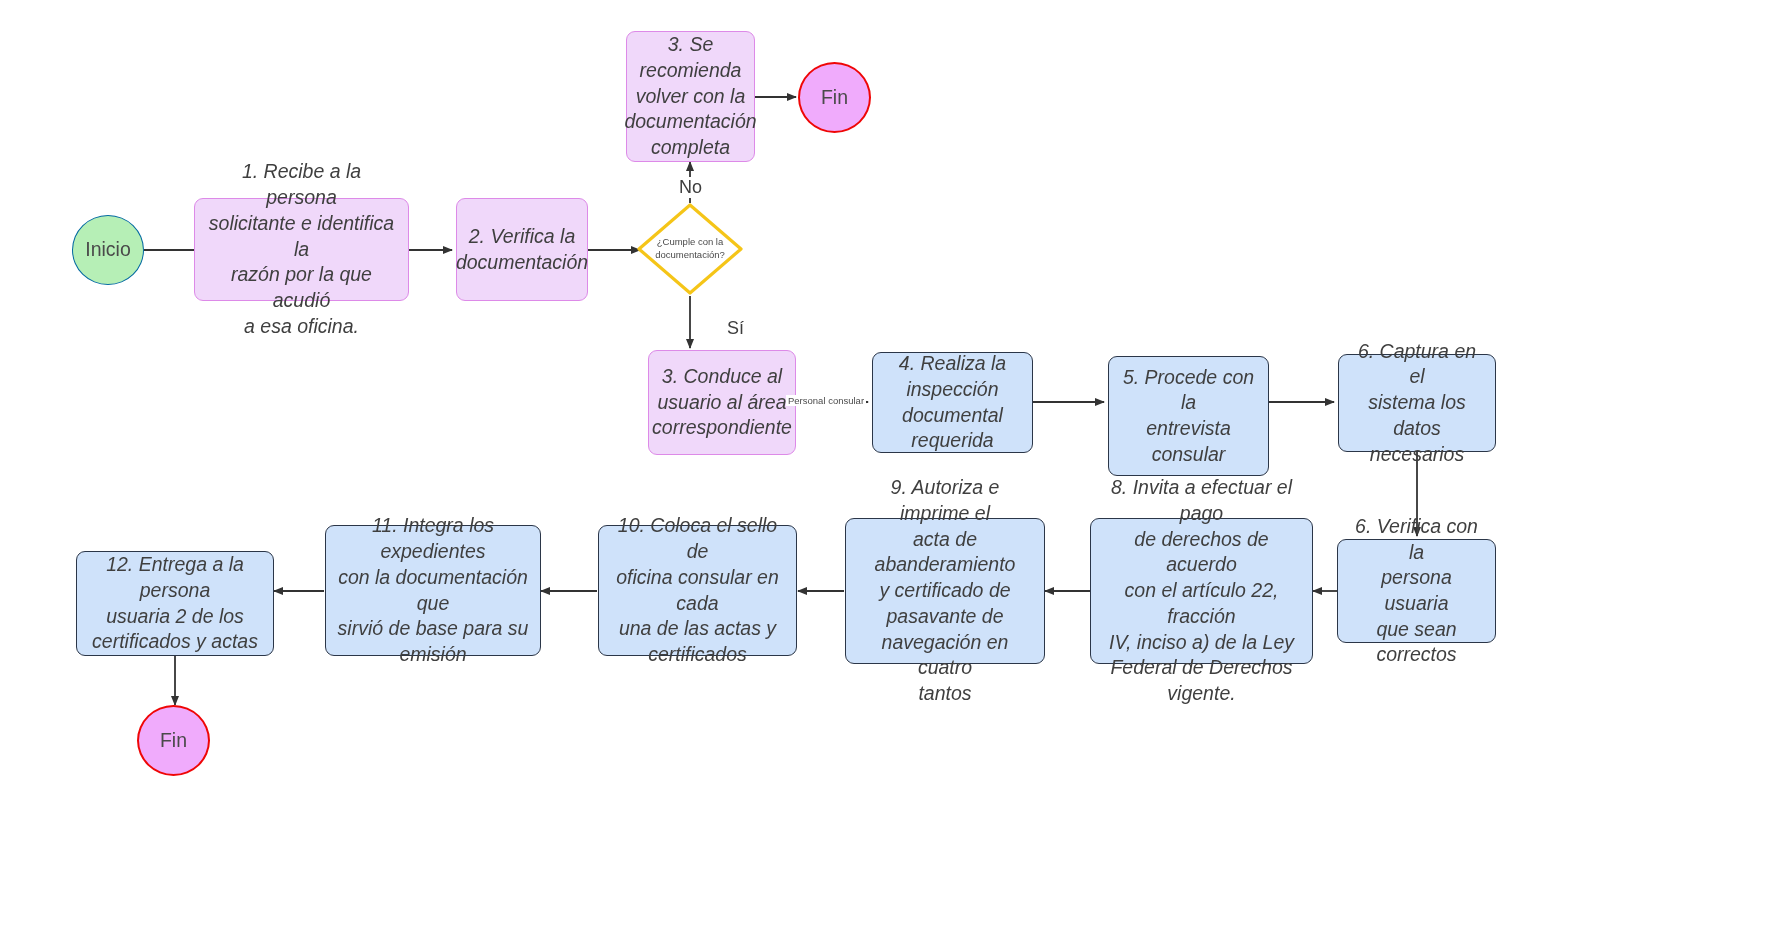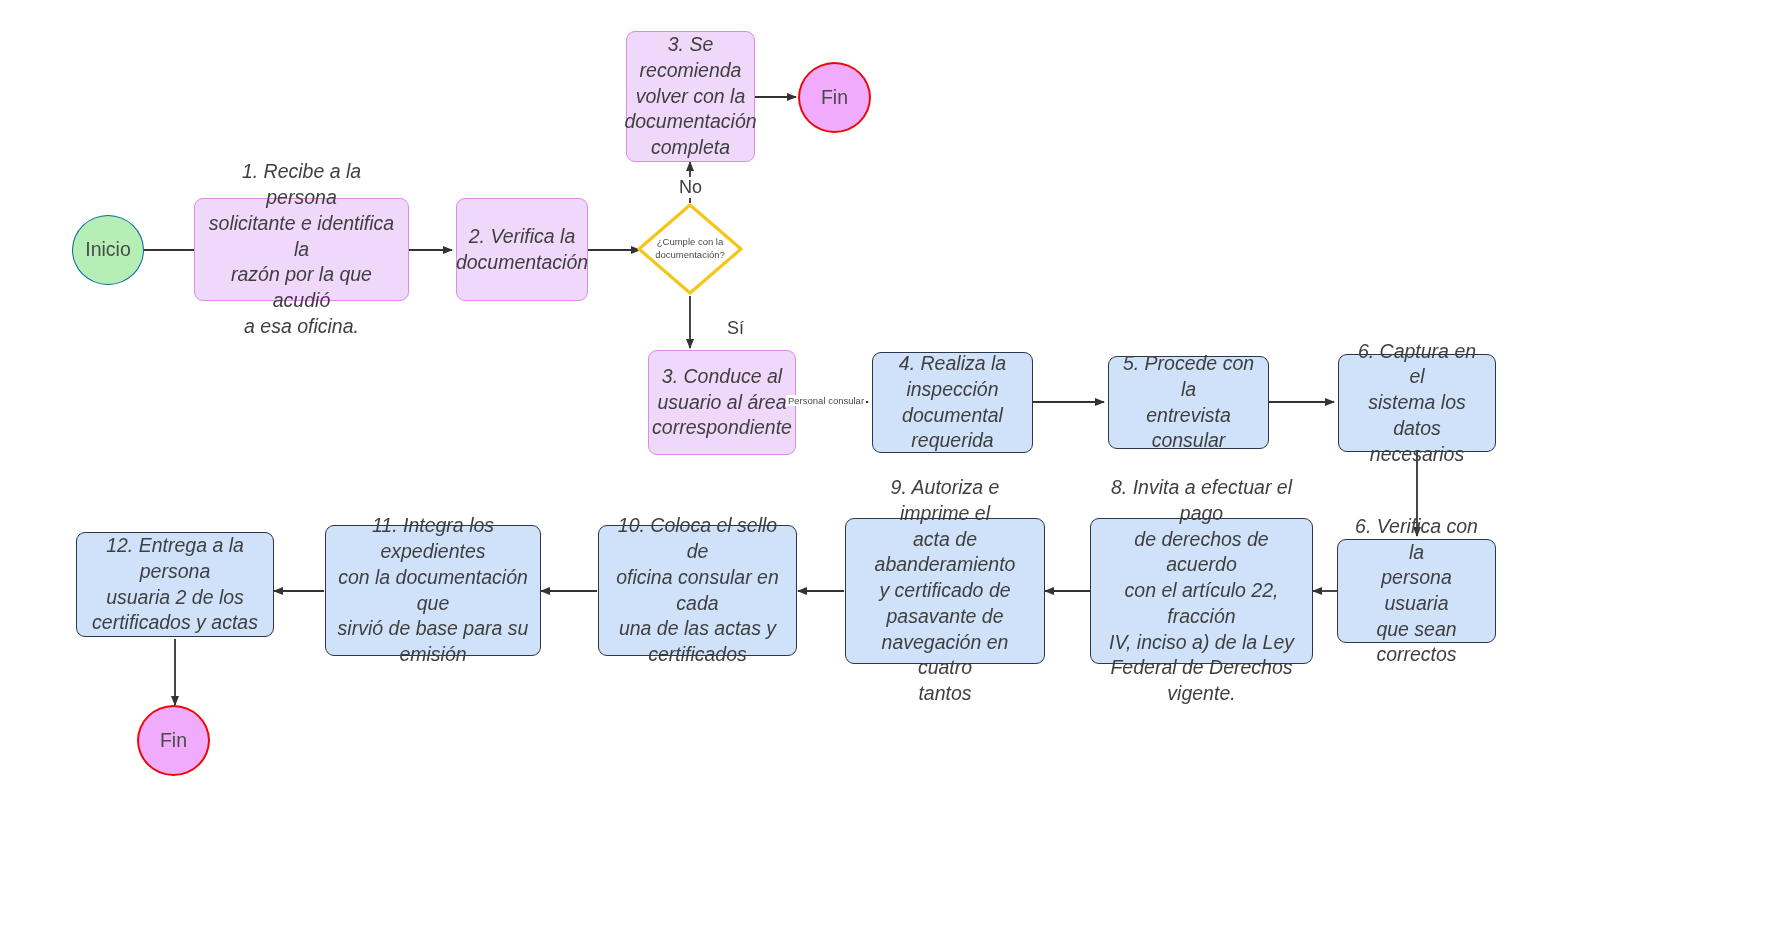--- a/index.html
+++ b/index.html
@@ -187,21 +187,21 @@
 correspondiente</span>
   </div>
 
   <div class="node proc blue" style="left:872px; top:352px; width:161px; height:101px;">
     <span>4. Realiza la
 inspección
 documental
 requerida</span>
   </div>
 
-  <div class="node proc blue" style="left:1108px; top:356px; width:161px; height:93px;">
+  <div class="node proc blue" style="left:1108px; top:356px; width:161px; height:120px;">
     <span>5. Procede con la
 entrevista consular</span>
   </div>
 
   <div class="node proc blue" style="left:1338px; top:354px; width:158px; height:98px;">
     <span>6. Captura en el
 sistema los datos
 necesarios</span>
   </div>
 
@@ -236,21 +236,21 @@
 certificados</span>
   </div>
 
   <div class="node proc blue" style="left:325px; top:525px; width:216px; height:131px;">
     <span>11. Integra los expedientes
 con la documentación que
 sirvió de base para su
 emisión</span>
   </div>
 
-  <div class="node proc blue" style="left:76px; top:532px; width:198px; height:105px;">
+  <div class="node proc blue" style="left:76px; top:551px; width:198px; height:105px;">
     <span>12.  Entrega a la persona
 usuaria 2 de los
 certificados y actas</span>
   </div>
 
   <div class="node terminal end" style="left:137px; top:705px; width:73px; height:71px;">
     <span>Fin</span>
   </div>
 
   <div class="edge-label" style="left:676px; top:177px;">No</div>

